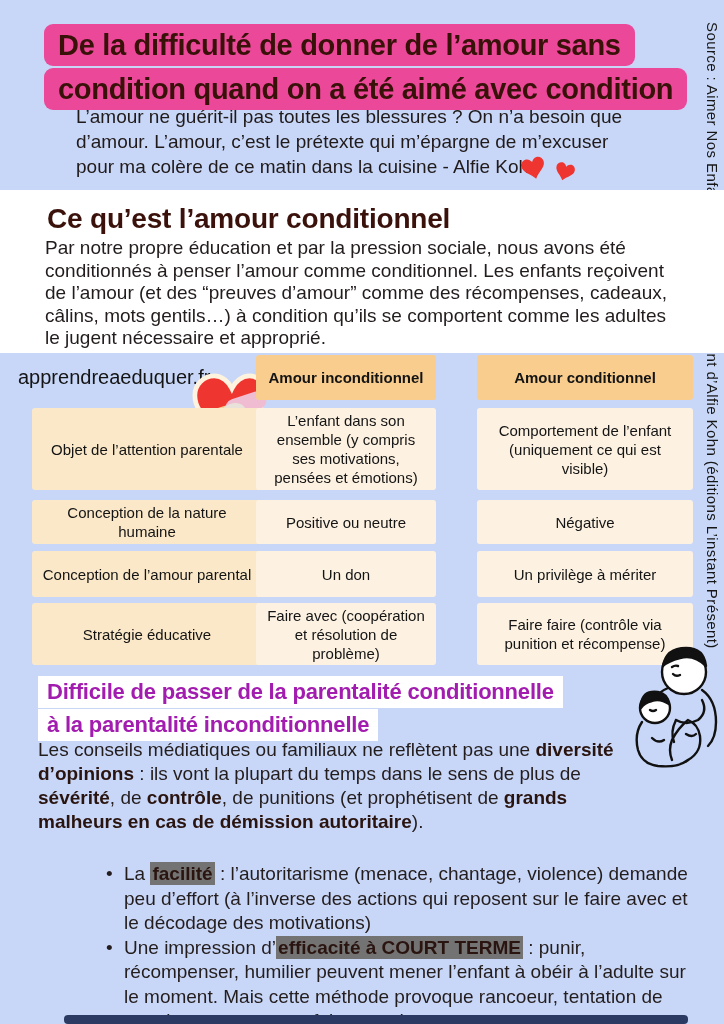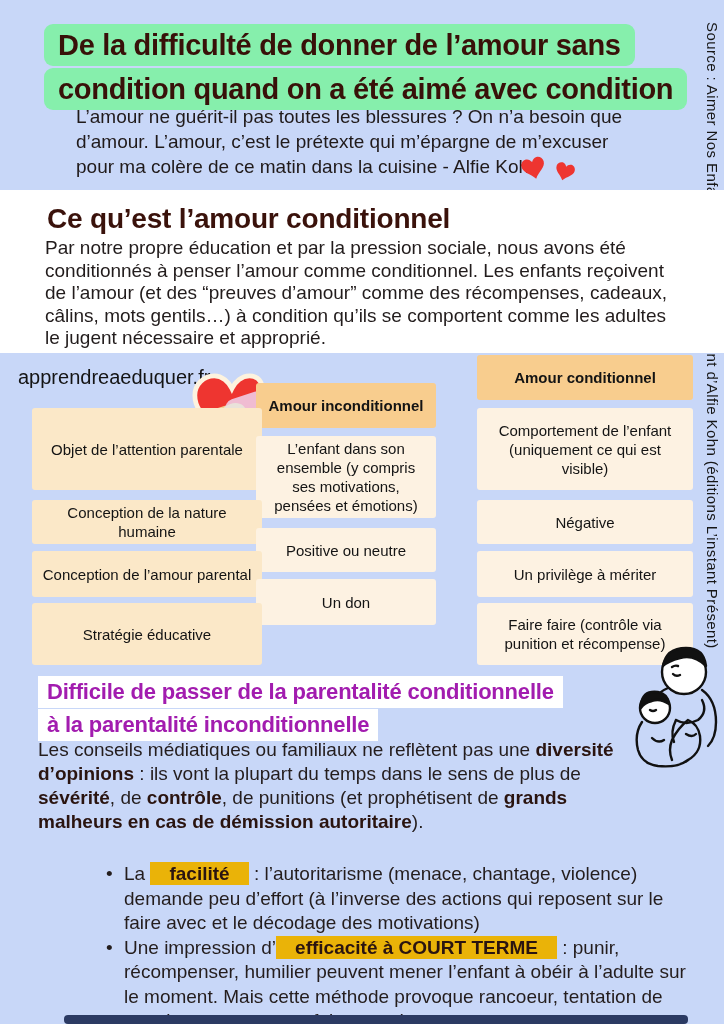--- a/index.html
+++ b/index.html
@@ -11,21 +11,21 @@
   }
   
   .source-note{
     position:absolute;top:22px;right:3px;height:990px;
     writing-mode:vertical-rl;
     font-size:15px;color:#161616;letter-spacing:.4px;white-space:nowrap;
   }
   
   .title-block{position:absolute;left:44px;top:24px;line-height:37px;}
   .title-line{
-    display:inline-block;background:#86efac;color:#381109;
+    display:inline-block;background:#ec4899;color:#381109;
     font-size:29px;font-weight:bold;letter-spacing:-.3px;
     padding:3px 14px 2px 14px;border-radius:9px;margin-bottom:-4px;
   }
   .quote{
     position:absolute;left:76px;top:104px;width:572px;
     font-size:19px;line-height:25px;color:#201a1a;
   }
   .hearts{position:absolute;left:516px;top:147px;width:72px;height:88px;}
   
   .white-band{position:absolute;left:0;top:190px;width:724px;height:163px;background:#ffffff;}
@@ -42,21 +42,21 @@
   .logo{position:absolute;left:192px;top:370px;width:78px;height:90px;}
   .cell{
     position:absolute;display:flex;align-items:center;justify-content:center;
     text-align:center;font-size:15px;line-height:19px;color:#141414;
     border-radius:3px;padding:0 8px;box-sizing:border-box;
   }
   .cell.hdr{background:#f8cd8e;font-weight:bold;}
   .cell.labelcol{background:#fbe8c8;}
   .cell.body{background:#fdf2e2;}
   .c1{left:32px;width:230px;}
-  .c2{left:256px;width:180px;margin-top:28px;}
+  .c2{left:256px;width:180px;}
   .c3{left:477px;width:216px;}
   .rhdr{top:355px;height:45px;}
   .r1{top:408px;height:82px;}
   .r2{top:500px;height:44px;}
   .r3{top:551px;height:46px;}
   .r4{top:603px;height:62px;}
   
   .sec2-heading{position:absolute;left:38px;top:676px;line-height:30px;}
   .hl-white{
     display:inline-block;background:#ffffff;color:#a21caf;
@@ -74,21 +74,21 @@
   .sec3-heading .hl-white{font-size:22px;padding:2px 10px;}
   .bullets{
     position:absolute;left:100px;top:862px;width:592px;
     font-size:19px;line-height:24.5px;color:#241d1d;
     margin:0;padding:0;list-style:none;
   }
   .bullets li{position:relative;padding-left:24px;}
   .bullets li::before{
     content:"•";position:absolute;left:6px;top:0;color:#241d1d;
   }
-  .hl{background:#eab308;font-weight:bold;color:#2a1410;padding:1px 19px;text-align:center;}
+  .hl{background:#737373;font-weight:bold;color:#2a1410;padding:1px 2px;text-align:center;}
   .bottom-bar{
     position:absolute;left:64px;top:1015px;width:624px;height:9px;
     background:#2b3a63;border-radius:4px;
   }
 </style>
 </head>
 <body>
 
 <div class="page">
 
@@ -161,20 +161,23 @@
     </div>
   <div class="cell body c2 r3">
       <span>Un don</span>
     </div>
   <div class="cell body c3 r3">
       <span>Un privilège à mériter</span>
     </div>
 
   <div class="cell labelcol c1 r4">
       <span>Stratégie éducative</span>
+    </div>
+  <div class="cell body c2 r4">
+      <span>Faire avec (coopération et résolution de problème)</span>
     </div>
   <div class="cell body c3 r4">
       <span>Faire faire (contrôle via punition et récompense)</span>
     </div>
 
   <div class="sec2-heading">
     <span class="hl-white">Difficile de passer de la parentalité conditionnelle</span><br>
     <span class="hl-white">à la parentalité inconditionnelle</span>
   </div>
 

